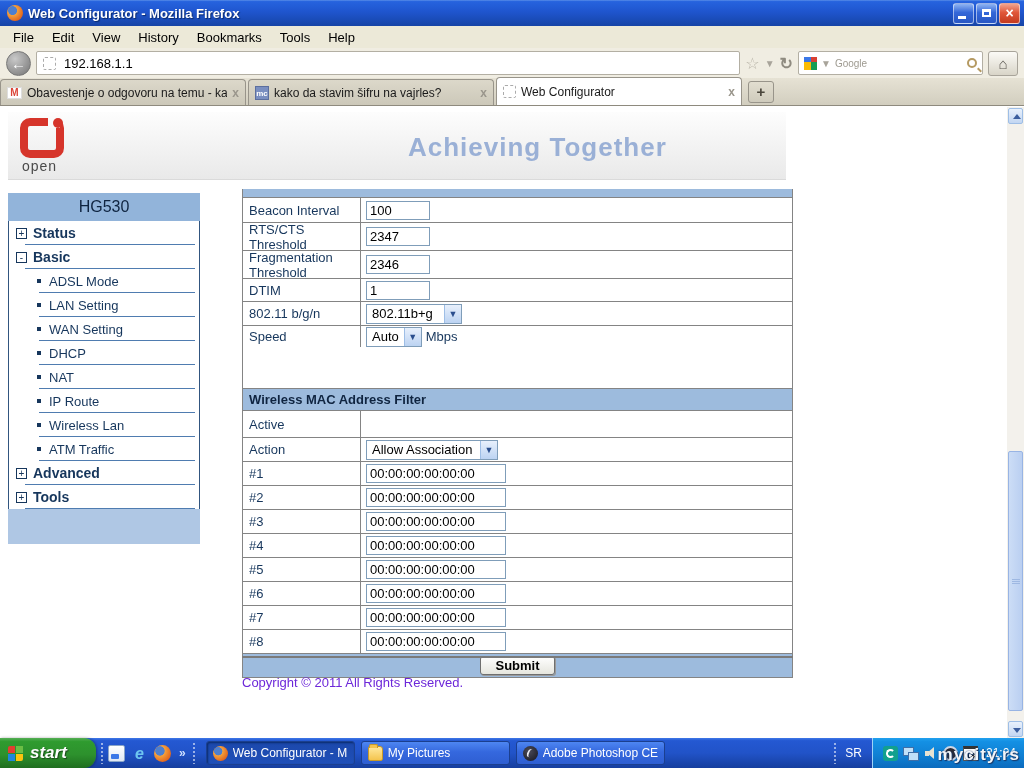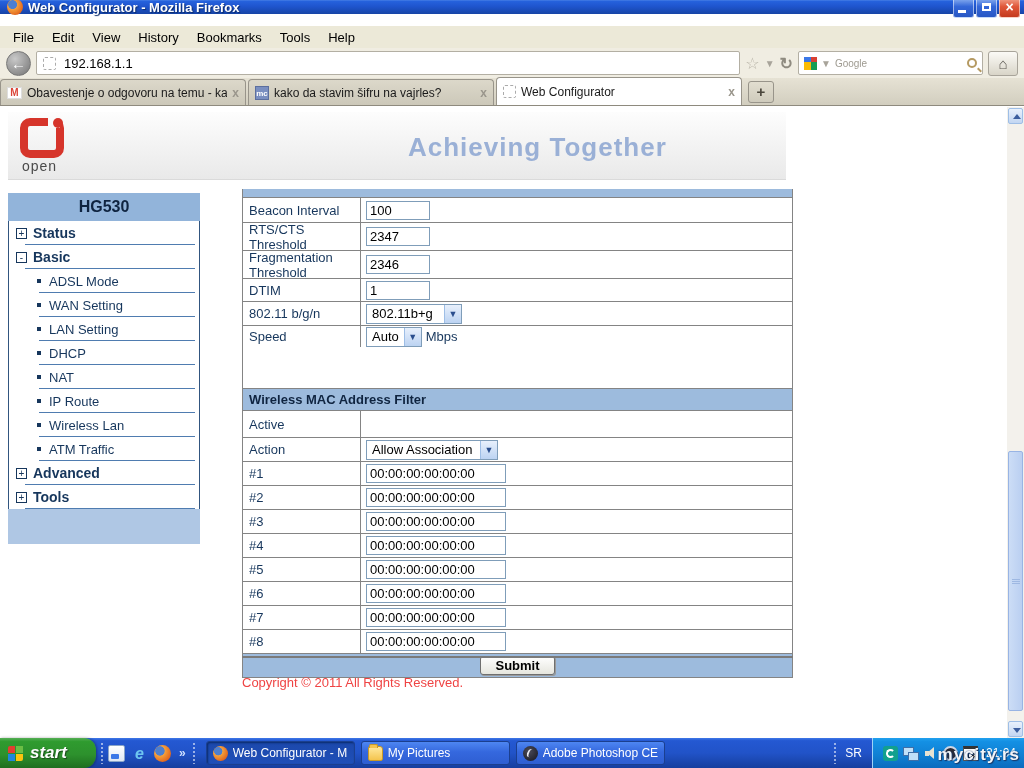--- a/index.html
+++ b/index.html
@@ -1,19 +1,19 @@
 <!DOCTYPE html>
 <html><head>
 <meta charset="utf-8">
 <style>
   * { margin:0; padding:0; box-sizing:border-box; }
   html,body { width:1024px; height:768px; overflow:hidden; font-family:"Liberation Sans", sans-serif; background:#fff; }
 
   
-  .titlebar { position:absolute; left:0; top:0; width:1024px; height:14px;
+  .titlebar { position:absolute; left:0; top:0; width:1024px; height:26px;
     background:linear-gradient(#5A8EE8 0%, #2663DE 6%, #1F55CE 45%, #1644A6 100%);
     display:flex; align-items:center; padding:0 4px; }
   .ff-ico { width:16px; height:16px; border-radius:50%;
     background:radial-gradient(circle at 35% 35%, #4d7fd0 0 28%, #f4a03c 32%, #e2641c 75%, #b5400e 100%);
     margin:0 5px 0 3px; }
   .titletext { color:#fff; font-weight:bold; font-size:13px; text-shadow:1px 1px 1px #0a2a6a; flex:1; }
   .winbtns { display:flex; gap:2px; }
   .wbtn { width:21px; height:21px; border-radius:3px; border:1px solid #ffffff88;
     background:linear-gradient(#8FB4F2,#3467D8 45%,#2857C4); position:relative; }
   .wbtn.close { background:linear-gradient(#F2A48E,#E0573A 45%,#C43A1E); }
@@ -70,21 +70,21 @@
   .band { position:absolute; left:8px; top:5px; width:778px; height:68px;
     background:linear-gradient(#FDFDFD,#EFEFEF 70%,#E9E9E9); border-bottom:1px solid #DADADA; }
   .logo { position:absolute; left:12px; top:6px; width:52px; height:56px; }
   .logo .ring { position:absolute; left:0; top:0; width:44px; height:40px; border:8px solid #D6352B; border-radius:10px; }
   .logo .gap { position:absolute; left:28px; top:-2px; width:12px; height:12px; background:#FBFBFB; }
   .logo .dot { position:absolute; left:33px; top:0px; width:10px; height:10px; background:#D6352B; border-radius:50%; }
   .logo .word { position:absolute; left:2px; top:40px; font-size:14px; color:#4a4a4a; letter-spacing:1px; }
   .tagline { position:absolute; left:400px; top:20px; font-size:26px; font-weight:bold; color:#9AB0D6; letter-spacing:1px; }
 
   .sidebar { position:absolute; left:8px; top:86px; width:192px; }
-  .sb-head { height:28px; background:#92B4DA; color:#0F2440; font-weight:bold; font-size:16px;
+  .sb-head { height:28px; background:#92B4DA; color:#0F2440; font-weight:normal; font-size:16px;
     text-align:center; line-height:28px; }
   .sb-body { border-left:1px solid #31557F; border-right:1px solid #31557F; background:#fff; }
   .sb-item { height:24px; display:flex; align-items:center; position:relative; }
   .sb-item .rule { position:absolute; left:16px; right:4px; bottom:0; border-bottom:1px solid #4F7CB0; }
   .sb-item.sub .rule { left:30px; }
   .expander { width:11px; height:11px; border:1px solid #16365C; margin:0 6px 0 7px; font-size:10px;
     line-height:9px; text-align:center; color:#16365C; background:#fff; }
   .sb-glabel { font-size:14px; font-weight:bold; color:#16365C; }
   .bullet { width:4px; height:4px; background:#16365C; margin:0 8px 0 28px; }
   .sb-slabel { font-size:13px; color:#16365C; }
@@ -109,21 +109,21 @@
   .radio { width:13px; height:13px; border-radius:50%; border:1px solid #1D5A99;
     background:radial-gradient(#ffffff,#e2e2e2); position:relative; display:inline-block; }
   .radio.sel::after { content:''; position:absolute; inset:3px; border-radius:50%; background:#35A435; }
   .radlbl { font-size:13px; color:#0F2440; margin-right:14px; }
   .submitrow { border-top:1px solid #848484; height:24px; background:#9DBBDD; display:flex;
     align-items:center; justify-content:center; }
   .submitbtn { font-size:13px; font-weight:bold; font-family:"Liberation Sans",sans-serif; color:#000;
     border:1px solid #6F6F6F; border-radius:3px; background:linear-gradient(#FEFEFE,#E6E6DE);
     padding:1px 14px; box-shadow:1px 1px 0 #9a9a9a; }
   .pagehr { position:absolute; left:242px; top:549px; width:551px; height:2px; background:#7A7A7A; }
-  .copyright { position:absolute; left:242px; top:568px; font-size:13px; color:#ef4444; }
+  .copyright { position:absolute; left:242px; top:568px; font-size:13px; color:#6d28d9; }
 
   
   .vscroll { position:absolute; right:0; top:107px; width:17px; height:631px; background:#F3F1EC; }
   .sbtn { position:absolute; left:1px; width:15px; height:16px; border:1px solid #9EBEE6; border-radius:2px;
     background:linear-gradient(#E9F1FC,#C2D6F2); }
   .sbtn.up{top:1px;} .sbtn.down{bottom:1px;}
   .tri-up { position:absolute; left:3.5px; top:5px; width:0; height:0; border-left:4px solid transparent;
     border-right:4px solid transparent; border-bottom:5px solid #3C5E9E; }
   .tri-down { position:absolute; left:3.5px; top:6px; width:0; height:0; border-left:4px solid transparent;
     border-right:4px solid transparent; border-top:5px solid #3C5E9E; }
@@ -284,26 +284,26 @@
           <span class="sb-glabel">Basic</span>
           <span class="rule"></span>
         </div>
         <div class="sb-item sub">
           <span class="bullet"></span>
           <span class="sb-slabel">ADSL Mode</span>
           <span class="rule"></span>
         </div>
         <div class="sb-item sub">
           <span class="bullet"></span>
+          <span class="sb-slabel">LAN Setting</span>
+          <span class="rule"></span>
+        </div>
+        <div class="sb-item sub">
+          <span class="bullet"></span>
           <span class="sb-slabel">WAN Setting</span>
-          <span class="rule"></span>
-        </div>
-        <div class="sb-item sub">
-          <span class="bullet"></span>
-          <span class="sb-slabel">LAN Setting</span>
           <span class="rule"></span>
         </div>
         <div class="sb-item sub">
           <span class="bullet"></span>
           <span class="sb-slabel">DHCP</span>
           <span class="rule"></span>
         </div>
         <div class="sb-item sub">
           <span class="bullet"></span>
           <span class="sb-slabel">NAT</span>

